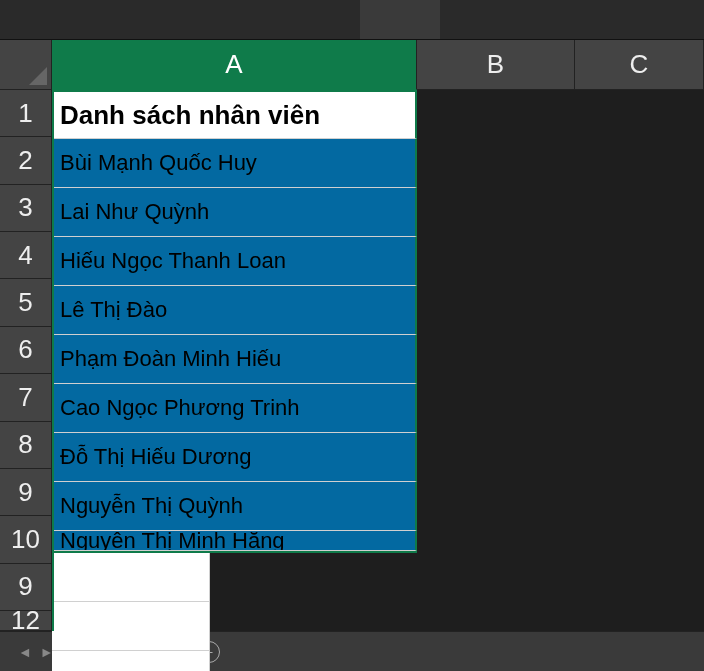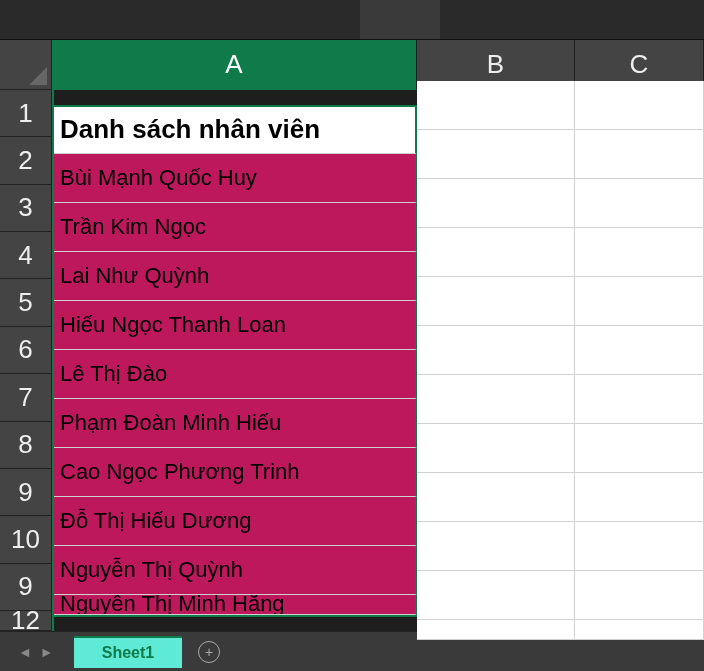--- a/index.html
+++ b/index.html
@@ -68,41 +68,40 @@
     background: #444;
     border-right: 1px solid #222;
     border-bottom: 1px solid #222;
     user-select: none;
   }
   
   .cells {
     position: absolute;
     left: 52px; top: 50px; right: 0; bottom: 0;
     display: flex;
-    flex-direction: row;
-    align-items: center;
+    flex-direction: column;
   }
   .colA { width: 365px; display:flex; flex-direction:column; }
   .colB { width: 158px; display:flex; flex-direction:column; }
   .colC { flex:1; display:flex; flex-direction:column; }
   
   .cell {
     height: 49px;
     padding: 0 8px;
     display:flex;
     align-items:center;
     font-size: 22px;
     border-bottom: 1px solid #d0d0d0;
     border-right: 1px solid #d0d0d0;
     background: #fff;
     white-space: nowrap;
     overflow: hidden;
   }
   .colA .cell {
-    background: #be185d;
+    background: #0369a1;
     border-right: 2px solid #0f7b4a;
   }
   .colA .cell.header-cell {
     background: #fff;
     font-size: 26px;
     font-weight: bold;
     border-top: 2px solid #0f7b4a;
   }
   .colA {
     border-bottom: 2px solid #0f7b4a;
@@ -180,21 +179,20 @@
       <div class="row-h">9</div>
       <div class="row-h" style="height: 20px;">12</div>
     </div>
 
   <div class="colA-border-left"></div>
 
   <div class="cells">
     <div class="colA">
       <div class="cell header-cell">Danh sách nhân viên</div>
       <div class="cell">Bùi Mạnh Quốc Huy</div>
-      <div class="cell">Trần Kim Ngọc</div>
       <div class="cell">Lai Như Quỳnh</div>
       <div class="cell">Hiếu Ngọc Thanh Loan</div>
       <div class="cell">Lê Thị Đào</div>
       <div class="cell">Phạm Đoàn Minh Hiếu</div>
       <div class="cell">Cao Ngọc Phương Trinh</div>
       <div class="cell">Đỗ Thị Hiếu Dương</div>
       <div class="cell">Nguyễn Thị Quỳnh</div>
       <div class="cell" style="height:20px">Nguyễn Thị Minh Hằng</div>
     </div>
     <div class="colB" id="colB">

